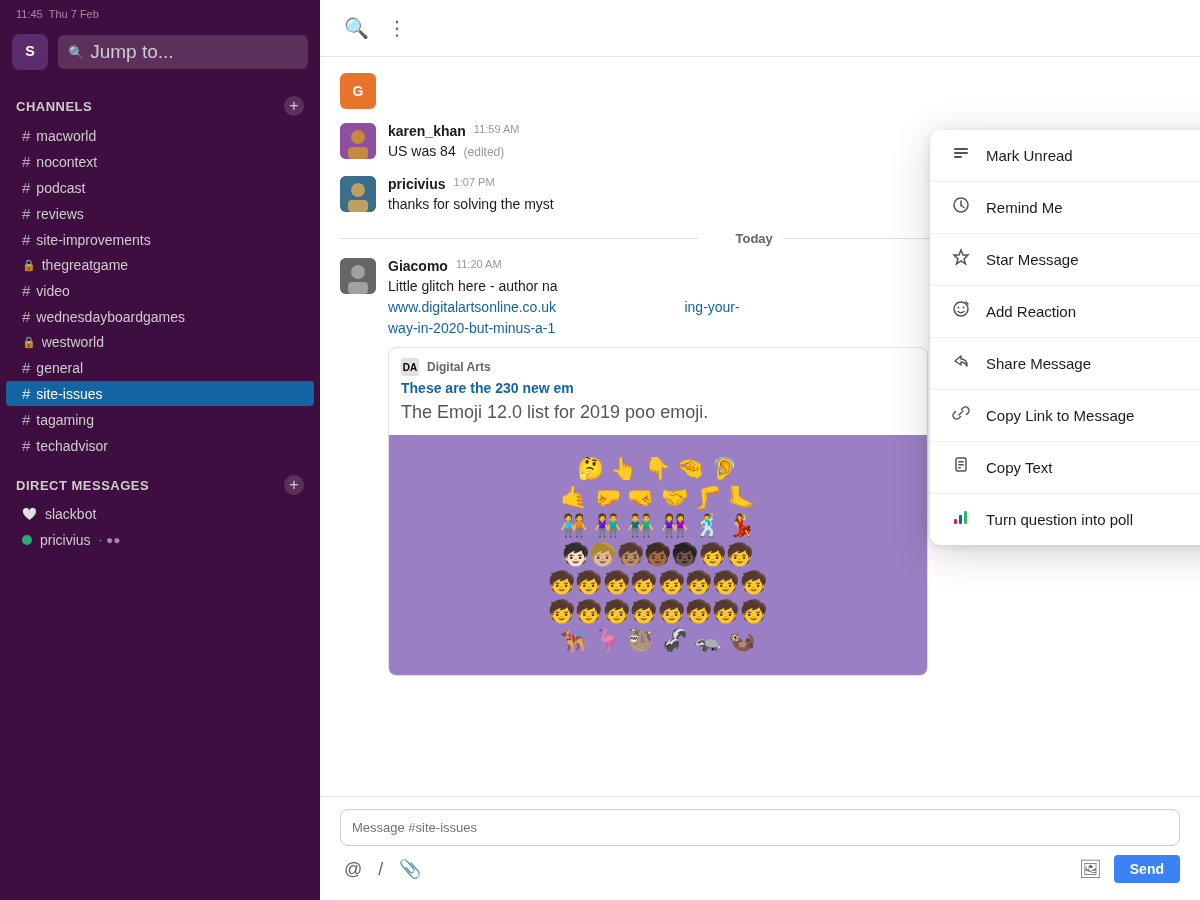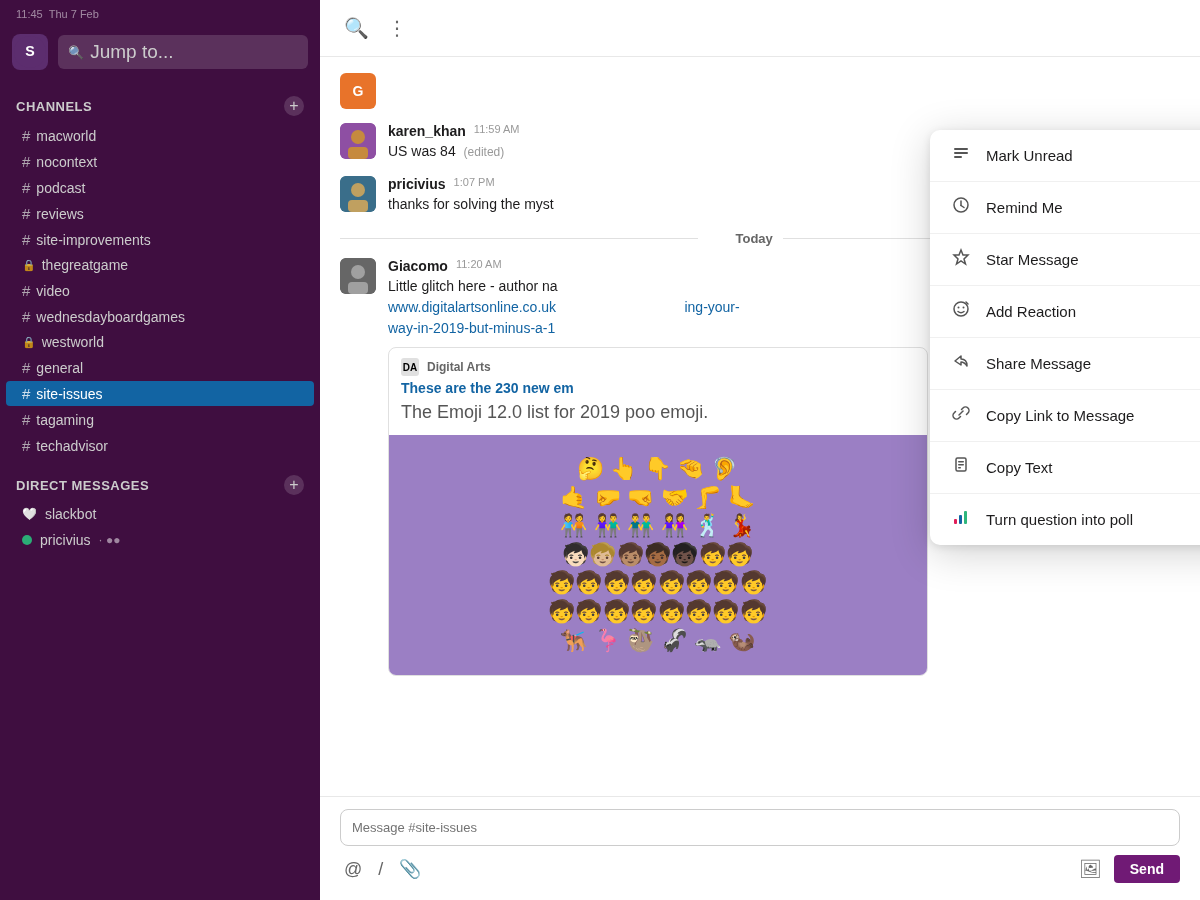--- a/index.html
+++ b/index.html
@@ -241,21 +241,21 @@
     #input-toolbar {
       display: flex; align-items: center; gap: 8px;
     }
     .input-icon-btn {
       background: none; border: none; cursor: pointer;
       color: #666; font-size: 18px; padding: 4px;
       border-radius: 4px;
     }
     .input-spacer { flex: 1; }
     .send-btn {
-      background: #701a75;
+      background: #3b82f6;
       color: #fff;
       border: none;
       border-radius: 4px;
       padding: 6px 16px;
       font-size: 14px;
       font-weight: 600;
       cursor: pointer;
     }
 
     
@@ -461,21 +461,21 @@
         <div class="message-meta">
           <span class="message-author">Giacomo</span>
           <span class="message-time">11:20 AM</span>
         </div>
         <div class="message-text">
           Little glitch here - author na<br>
           <a href="#">www.digitalartsonline.co.uk</a>
           &nbsp;&nbsp;&nbsp;&nbsp;&nbsp;&nbsp;&nbsp;&nbsp;&nbsp;&nbsp;&nbsp;&nbsp;&nbsp;&nbsp;&nbsp;&nbsp;&nbsp;&nbsp;&nbsp;&nbsp;&nbsp;&nbsp;&nbsp;&nbsp;&nbsp;&nbsp;&nbsp;&nbsp;&nbsp;&nbsp;&nbsp;
           <a href="#">ing-your-</a>
           <br>
-          <a href="#">way-in-2019-but-minus-a-1</a>
+          <a href="#">way-in-2020-but-minus-a-1</a>
         </div>
 
         <div class="link-preview">
           <div class="link-preview-header">
             <div style="width:18px;height:18px;background:#e0e0e0;border-radius:3px;display:flex;align-items:center;justify-content:center;font-size:10px;">DA</div>
             <span class="link-preview-source">Digital Arts</span>
           </div>
           <div class="link-preview-title">These are the 230 new em</div>
           <div class="link-preview-desc">The Emoji 12.0 list for 2019 poo emoji.</div>
           <div class="link-preview-img">

